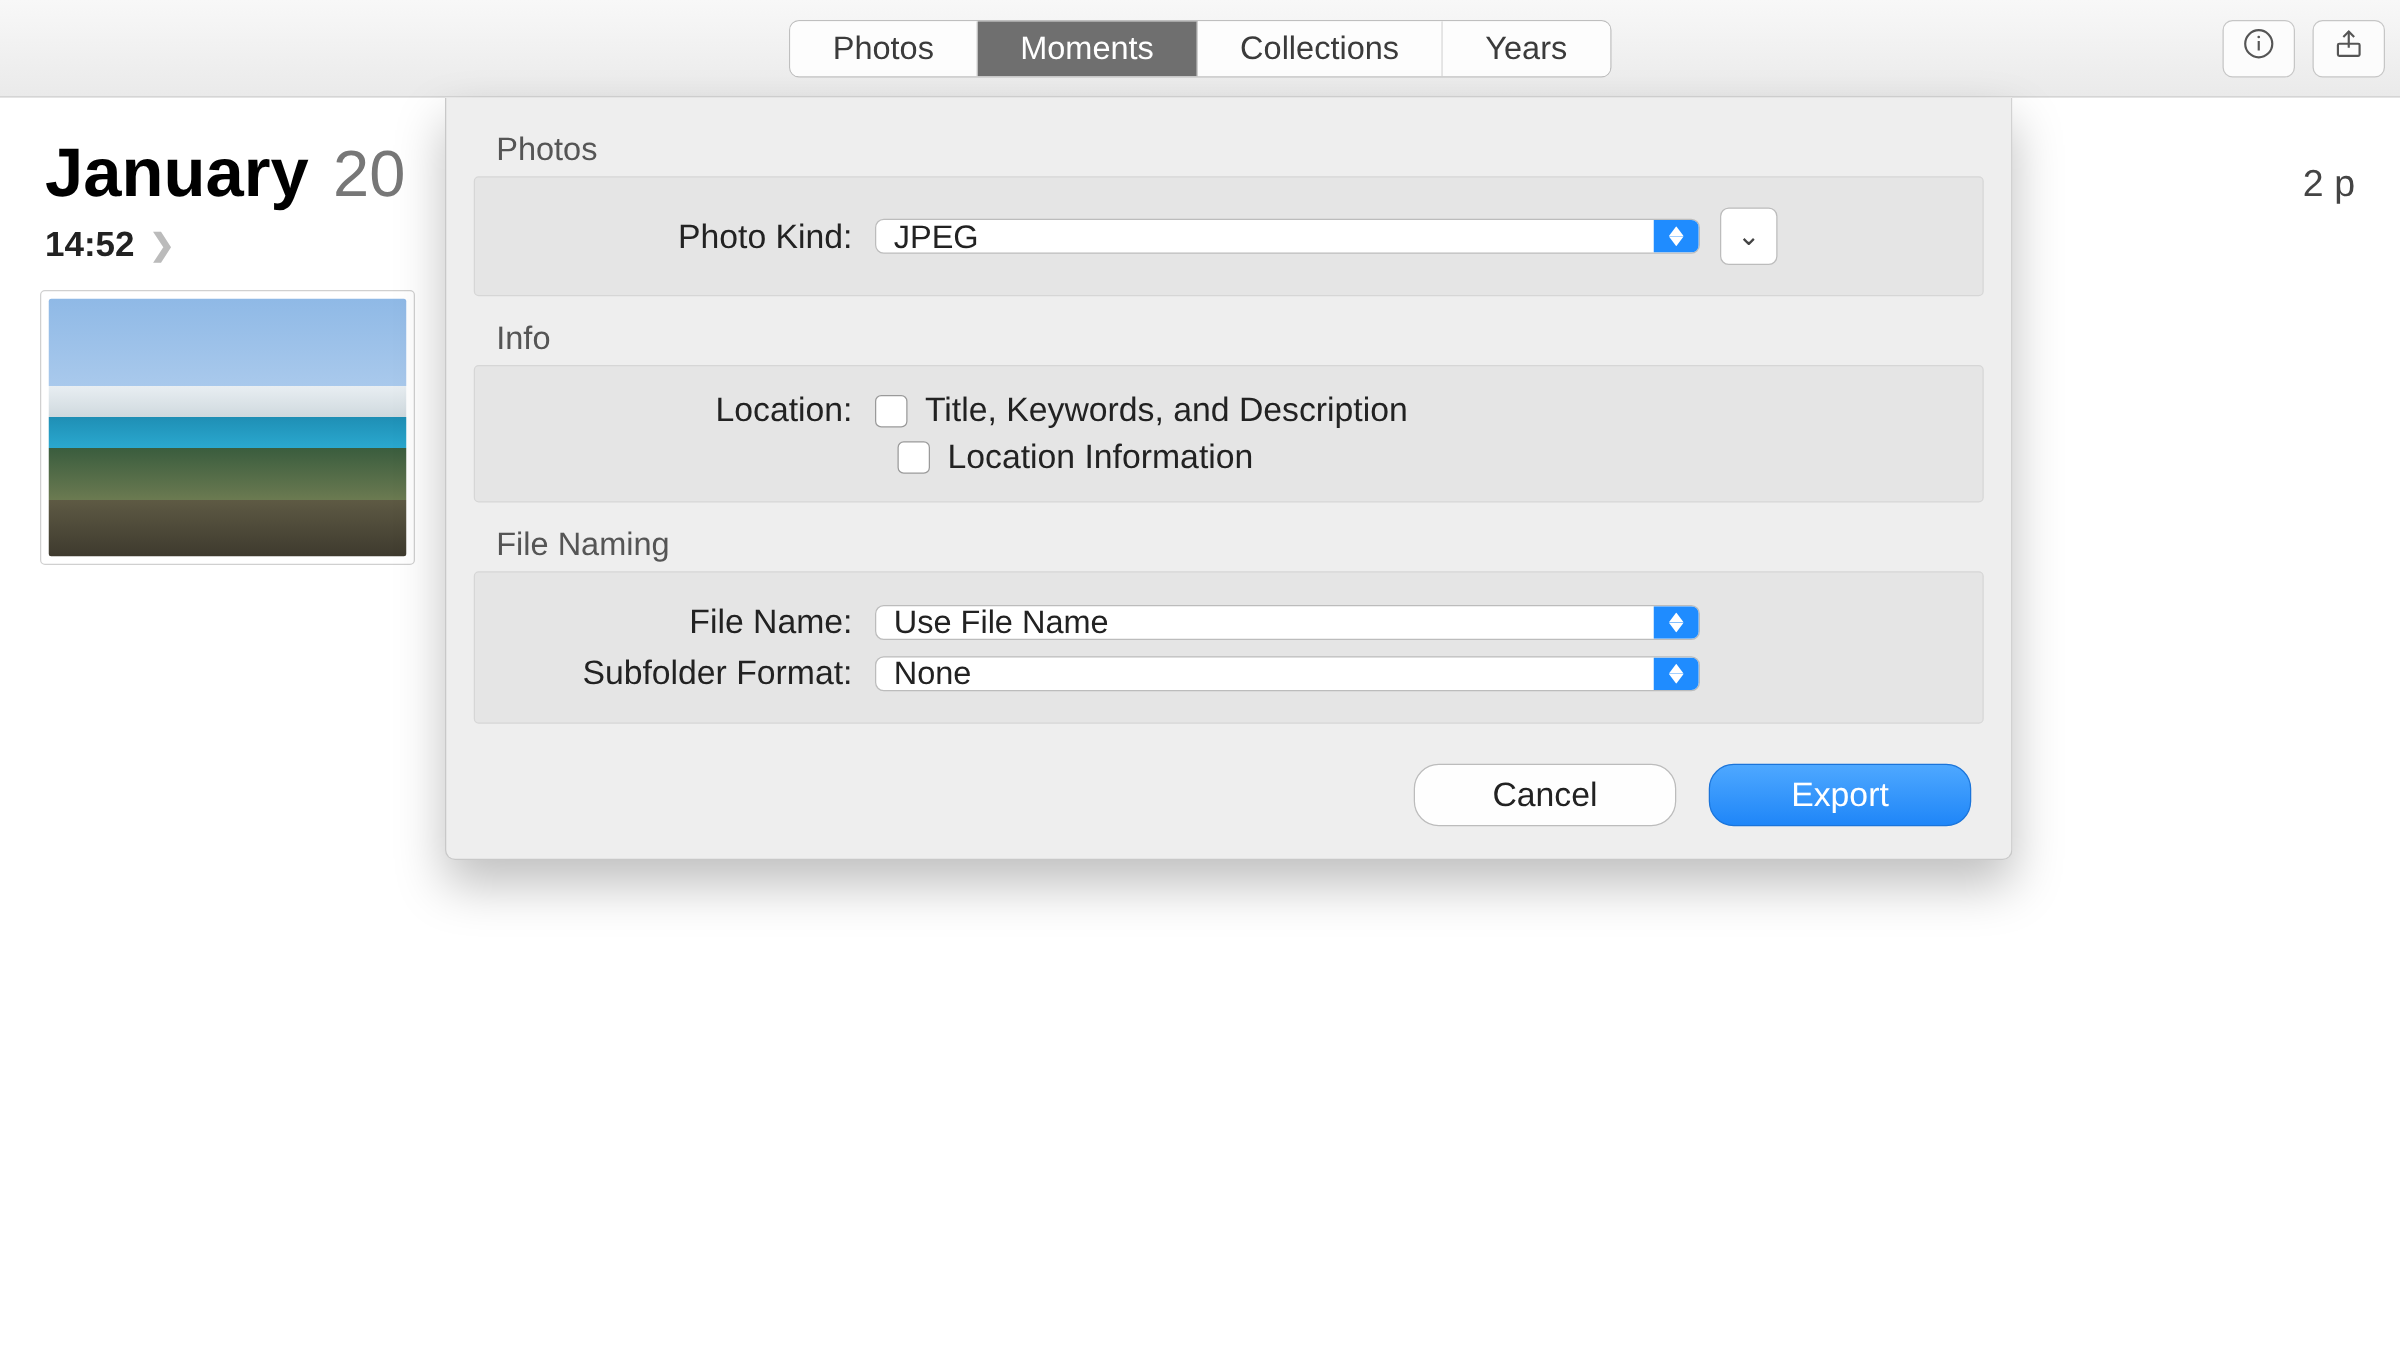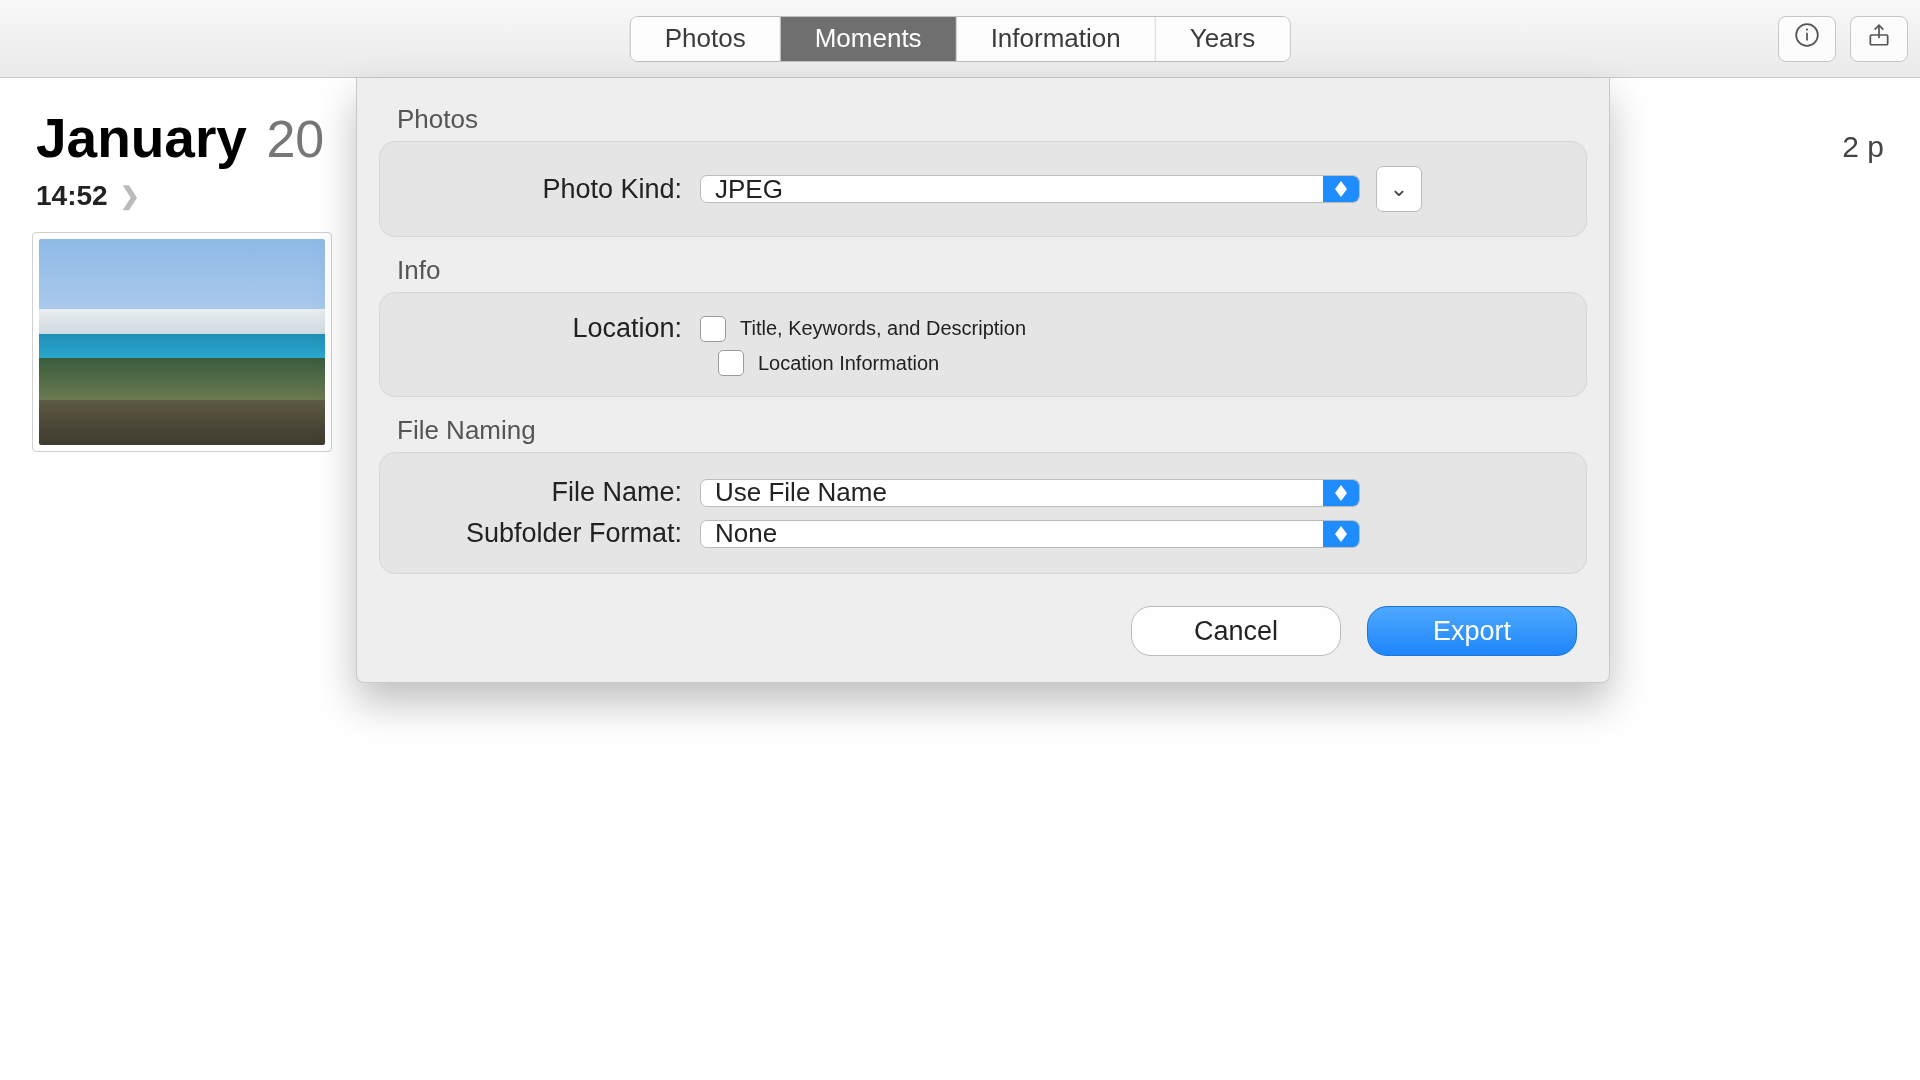--- a/index.html
+++ b/index.html
@@ -152,21 +152,21 @@
     padding: 18px 22px 26px 22px;
   }
   .section-label {
     font-size: 26px;
     color: #555;
     padding: 8px 18px 6px 18px;
   }
   .panel {
     background: #e5e5e5;
     border: 1px solid #d6d6d6;
-    border-radius: 16px;
+    border-radius: 4px;
     padding: 14px 20px;
     margin-bottom: 10px;
   }
   .form-row {
     display: flex;
     align-items: center;
     margin: 10px 0;
   }
   .form-label {
     width: 300px;
@@ -229,21 +229,21 @@
   .cb {
     width: 26px;
     height: 26px;
     border: 1px solid #9a9a9a;
     border-radius: 5px;
     background: #fff;
     margin-right: 14px;
     cursor: pointer;
     flex-shrink: 0;
   }
-  .cb-label { font-size: 20px; color: #222; }
+  .cb-label { font-size: 27px; color: #222; }
 
   .button-row {
     display: flex;
     justify-content: flex-end;
     gap: 26px;
     padding: 22px 10px 0 10px;
   }
   .btn {
     min-width: 210px;
     height: 50px;
@@ -263,21 +263,21 @@
     color: #fff;
   }
 </style>
 </head>
 <body>
 
 <div class="toolbar">
   <div class="seg-control">
     <div class="seg-item">Photos</div>
     <div class="seg-item active">Moments</div>
-    <div class="seg-item">Information</div>
+    <div class="seg-item">Collections</div>
     <div class="seg-item">Years</div>
   </div>
   <div class="toolbar-right">
     <div class="tool-btn">
       <span>
         <svg width="26" height="26" viewBox="0 0 24 24" fill="none" stroke="currentColor" stroke-width="1.6">
             <circle cx="12" cy="12" r="10"></circle>
             <line x1="12" y1="10" x2="12" y2="17"></line>
             <circle cx="12" cy="7" r="1" fill="currentColor" stroke="none"></circle>
           </svg>

